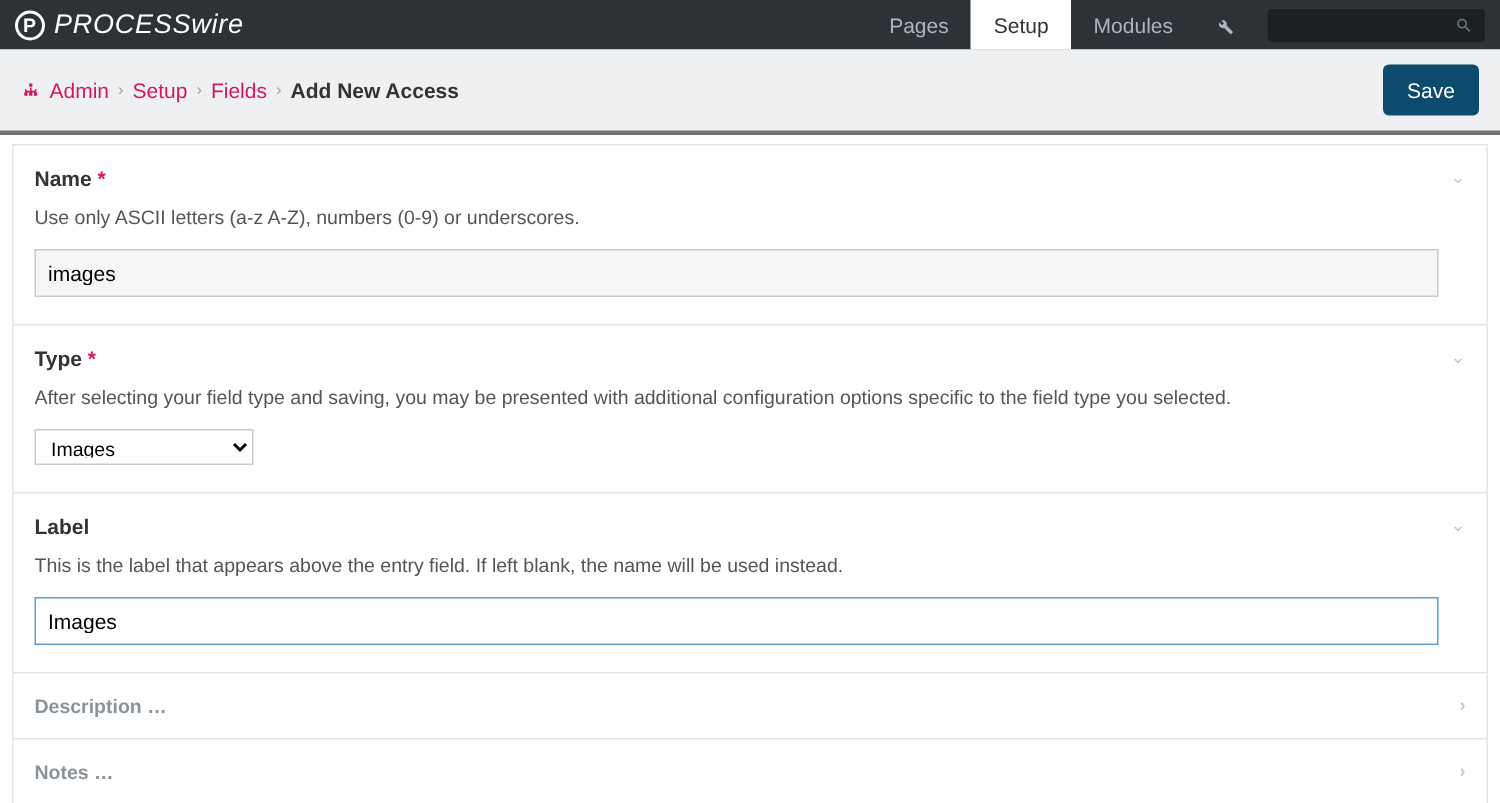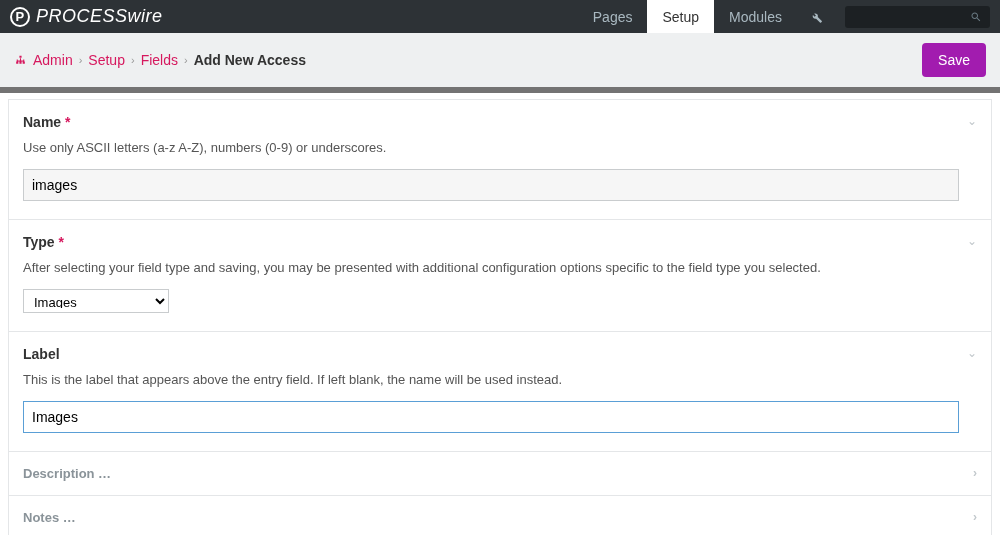--- a/index.html
+++ b/index.html
@@ -11,28 +11,28 @@
   .logo-icon { width: 20px; height: 20px; border: 2px solid #fff; border-radius: 50%; display: inline-flex; align-items: center; justify-content: center; margin-right: 6px; font-weight: bold; font-style: normal; font-size: 13px; }
   .logo .reg { font-weight: 400; }
   .logo .light { font-weight: 300; }
   .topnav { display: flex; align-items: stretch; height: 33px; }
   .topnav a { color: #a9b8c0; text-decoration: none; padding: 10px 15px; display: flex; align-items: center; font-size: 14px; }
   .topnav a.active { background: #fff; color: #333; }
   .wrench { padding: 0 12px; color: #a9b8c0; display: flex; align-items: center; }
   .searchbox { background: #1c2023; border-radius: 3px; width: 145px; height: 22px; display: flex; align-items: center; justify-content: flex-end; padding: 0 8px; color: #6a7a83; margin-left: 10px; }
   
   
-  .crumbbar { background: #eef0f1; border-bottom: 6px solid #737373; padding: 10px 14px; display: flex; align-items: center; }
+  .crumbbar { background: #eef0f1; border-bottom: 3px solid #737373; padding: 10px 14px; display: flex; align-items: center; }
   .crumbs { flex: 1; display: flex; align-items: center; font-size: 14px; }
   .crumbs .sep { color: #999; margin: 0 6px; font-size: 11px; }
   .crumbs a { color: #d6185e; text-decoration: none; }
   .crumbs .current { color: #333; font-weight: bold; }
   .sitemap-icon { color: #d6185e; margin-right: 6px; font-size: 12px; }
   
-  .btn-save { background: #a21caf; color: #fff; border: none; padding: 9px 16px; border-radius: 4px; font-size: 14px; cursor: pointer; font-weight: 500; }
+  .btn-save { background: #0c4a6e; color: #fff; border: none; padding: 9px 16px; border-radius: 4px; font-size: 14px; cursor: pointer; font-weight: 500; }
   
   
   .panel { border: 1px solid #e4e6e8; border-top: none; }
   .panel:first-of-type { border-top: 1px solid #e4e6e8; margin-top: 6px; }
   .panel-open { padding: 14px 32px 18px 14px; position: relative; }
   .panel-collapsed { padding: 14px; color: #8a9399; font-weight: bold; position: relative; cursor: pointer; }
   .panel-title { font-weight: bold; font-size: 14px; color: #333; }
   .req { color: #d6185e; }
   .panel-help { color: #555; margin-top: 10px; font-size: 13px; }
   .chev { position: absolute; right: 14px; top: 14px; color: #c2c8cc; font-size: 12px; }

